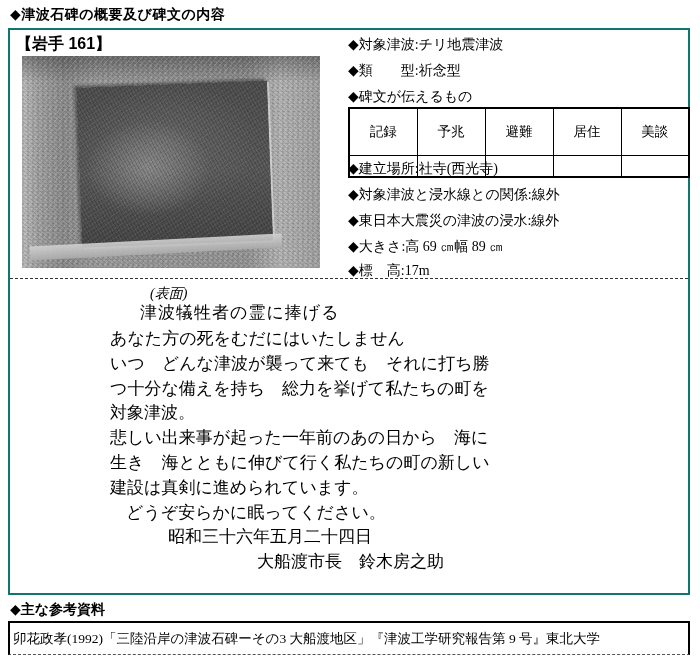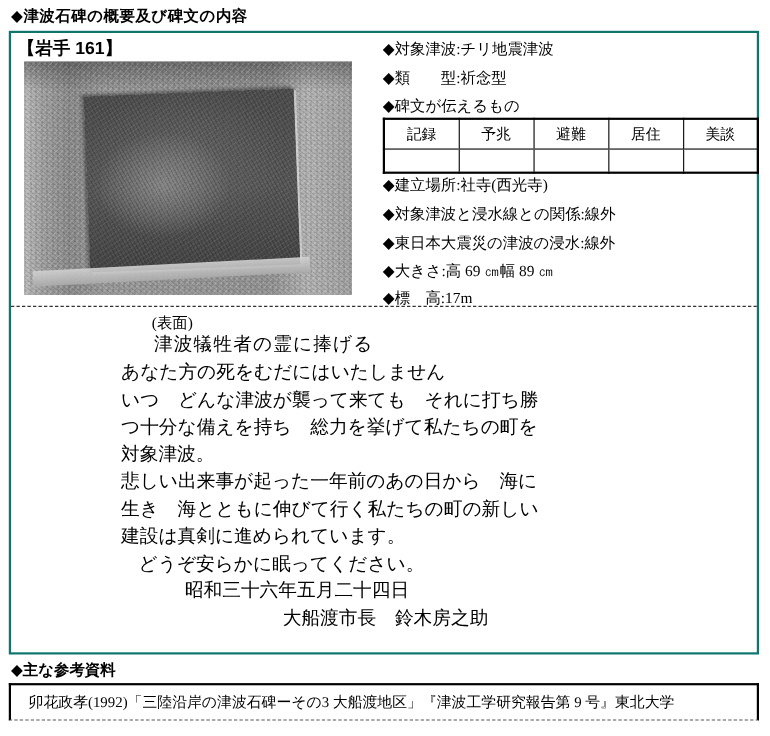--- a/index.html
+++ b/index.html
@@ -70,48 +70,48 @@
   .detail-item {
     position:absolute; left:338px; font-size:14px; white-space:nowrap;
   }
 
   .attr-table {
     position:absolute; left:338px; top:77px; width:342px;
     border-collapse:collapse; table-layout:fixed; border:2px solid #000;
   }
   .attr-table th {
     border:1px solid #000; border-bottom:1px dashed #000;
-    height:21px; font-size:13.5px; font-weight:normal; padding:4px;
+    height:21px; font-size:13.5px; font-weight:normal; padding:14px;
   }
   .attr-table td { border:1px solid #000; height:21px; padding:0; }
 
   .divider { position:absolute; left:0; top:248px; width:100%; border-top:1px dashed #333; }
 
   
-  .side-label { position:absolute; left:128px; top:255px; font-size:14px; }
+  .side-label { position:absolute; left:140px; top:255px; font-size:14px;font-style:italic; }
   .ins-title  { position:absolute; left:130px; top:271px; font-size:17px; letter-spacing:1px; white-space:nowrap; }
   .inscription-flow {
     position:absolute; left:100px; top:297px;
     font-size:17px; line-height:24.8px; white-space:nowrap;
   }
   .ins-indent { padding-left:16px; }
   .ins-date   { padding-left:58px; }
   .ins-sign   { padding-left:147px; }
 
   
   .ref-heading {
     position:absolute; left:10px; top:601px;
     font-family:"Liberation Sans","DejaVu Sans",sans-serif;
     font-weight:bold; font-size:14px; white-space:nowrap;
   }
   .ref-box {
     position:absolute; left:8px; top:621px; width:682px; height:34px;
     border:2px solid #000; border-bottom:1px dashed #555; background:#fff;
   }
-  .ref-text { position:absolute; left:16px; top:7px; font-size:13.5px; white-space:nowrap; }
+  .ref-text { position:absolute; left:3px; top:7px; font-size:13.5px; white-space:nowrap; }
 </style>
 </head>
 <body>
 
 <div class="page">
 
   <div class="main-heading">◆津波石碑の概要及び碑文の内容</div>
 
   <div class="main-box">
 

